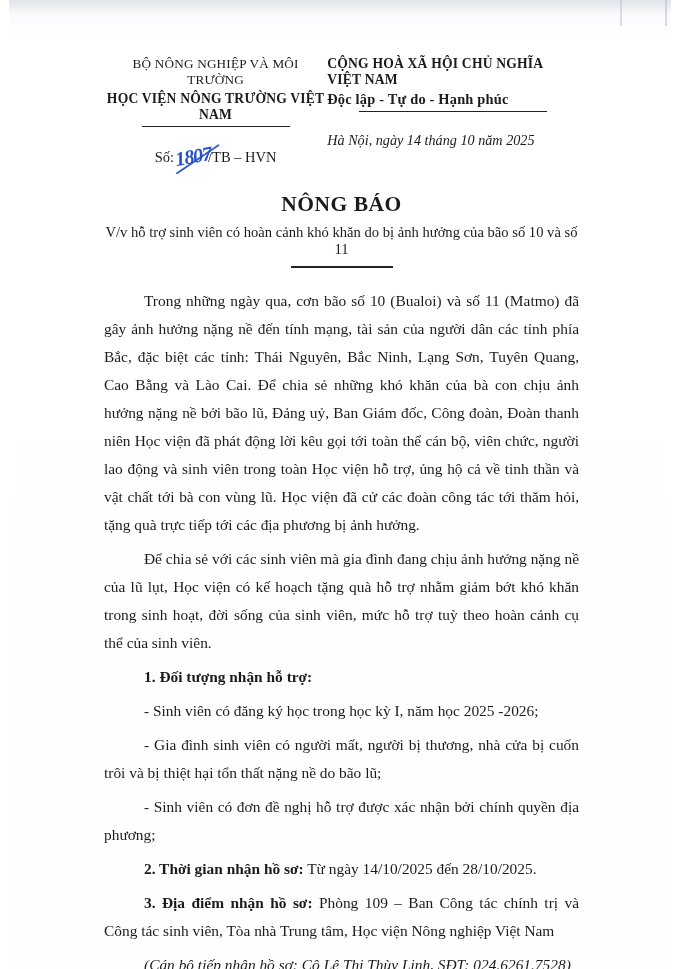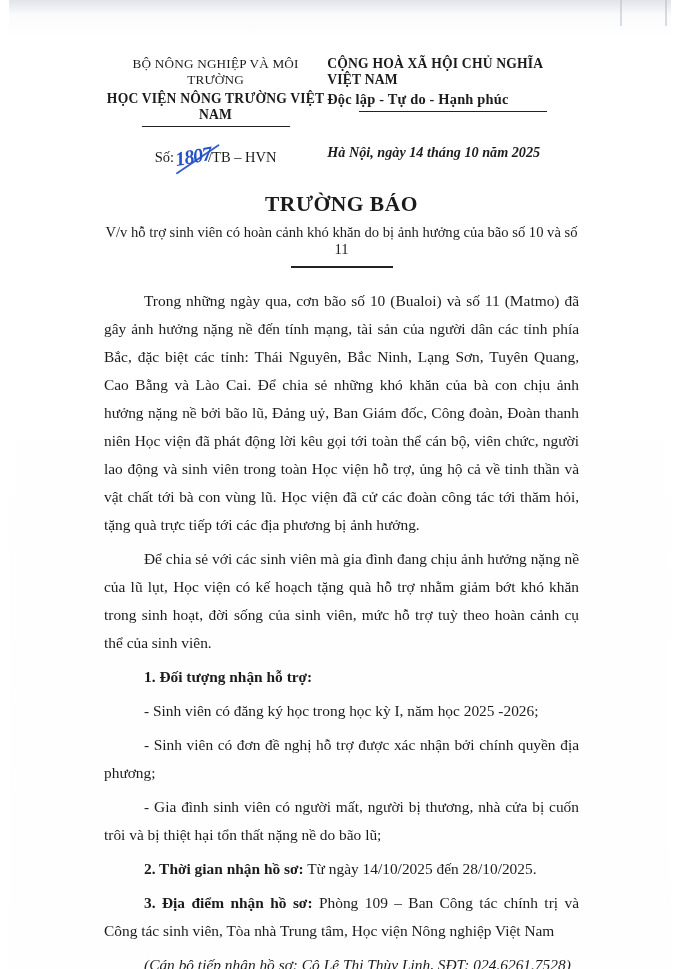--- a/index.html
+++ b/index.html
@@ -47,21 +47,21 @@
   .handwritten::after {
     content: "";
     position: absolute;
     left: -4px; top: 14px;
     width: 52px; height: 2px;
     background: #2350c8;
     transform: rotate(-24deg);
     border-radius: 2px;
     opacity: .9;
   }
-  .date-line { margin-top: 32px; font-size: 14.2px; font-weight: bold; font-style: italic; }
+  .date-line { margin-top: 20px; font-size: 14.2px; font-weight: normal; font-style: italic; }
 
   
   .title-block { text-align: center; margin-top: 25px; }
   .doc-title { font-size: 21.5px; font-weight: bold; letter-spacing: .5px; }
   .doc-subtitle { font-size: 14.6px; margin-top: 7px; }
   .subtitle-underline { width: 102px; height: 1.6px; background: #222; margin: 8px auto 0; }
 
   
   .body-text { margin-top: 19px; font-size: 15.4px; line-height: 28px; text-align: justify; }
   .body-text p { text-indent: 40px; margin-bottom: 6px; }
@@ -98,32 +98,32 @@
       </div>
       <div class="header-right">
         <div class="h-line2" style="margin-top:0">CỘNG HOÀ XÃ HỘI CHỦ NGHĨA VIỆT NAM</div>
         <div class="h-line2" style="font-size:14.4px">Độc lập - Tự do - Hạnh phúc</div>
         <div class="h-underline ul-right"></div>
         <div class="date-line">Hà Nội, ngày 14 tháng 10 năm 2025</div>
       </div>
     </div>
 
     <div class="title-block">
-      <div class="doc-title">TRƯỜNG BÁO</div>
+      <div class="doc-title">NÔNG BÁO</div>
       <div class="doc-subtitle">V/v hỗ trợ sinh viên có hoàn cảnh khó khăn do bị ảnh hưởng của bão số 10 và số 11</div>
       <div class="subtitle-underline"></div>
     </div>
 
     <div class="body-text">
       <p>Trong những ngày qua, cơn bão số 10 (Bualoi) và số 11 (Matmo) đã gây ảnh hưởng nặng nề đến tính mạng, tài sản của người dân các tỉnh phía Bắc, đặc biệt các tỉnh: Thái Nguyên, Bắc Ninh, Lạng Sơn, Tuyên Quang, Cao Bằng và Lào Cai. Để chia sẻ những khó khăn của bà con chịu ảnh hưởng nặng nề bởi bão lũ, Đảng uỷ, Ban Giám đốc, Công đoàn, Đoàn thanh niên Học viện đã phát động lời kêu gọi tới toàn thể cán bộ, viên chức, người lao động và sinh viên trong toàn Học viện hỗ trợ, ủng hộ cả về tinh thần và vật chất tới bà con vùng lũ. Học viện đã cử các đoàn công tác tới thăm hỏi, tặng quà trực tiếp tới các địa phương bị ảnh hưởng.</p>
       <p>Để chia sẻ với các sinh viên mà gia đình đang chịu ảnh hưởng nặng nề của lũ lụt, Học viện có kế hoạch tặng quà hỗ trợ nhằm giảm bớt khó khăn trong sinh hoạt, đời sống của sinh viên, mức hỗ trợ tuỳ theo hoàn cảnh cụ thể của sinh viên.</p>
       <p class="bold">1. Đối tượng nhận hỗ trợ:</p>
       <p>- Sinh viên có đăng ký học trong học kỳ I, năm học 2025 -2026;</p>
+      <p>- Gia đình sinh viên có người mất, người bị thương, nhà cửa bị cuốn trôi và bị thiệt hại tổn thất nặng nề do bão lũ;</p>
       <p>- Sinh viên có đơn đề nghị hỗ trợ được xác nhận bởi chính quyền địa phương;</p>
-      <p>- Gia đình sinh viên có người mất, người bị thương, nhà cửa bị cuốn trôi và bị thiệt hại tổn thất nặng nề do bão lũ;</p>
       <p><span class="bold">2. Thời gian nhận hồ sơ:</span> <span>Từ ngày 14/10/2025 đến 28/10/2025.</span></p>
       <p><span class="bold">3. Địa điểm nhận hồ sơ:</span> <span>Phòng 109 – Ban Công tác chính trị và Công tác sinh viên, Tòa nhà Trung tâm, Học viện Nông nghiệp Việt Nam</span></p>
       <p class="italic">(Cán bộ tiếp nhận hồ sơ: Cô Lê Thị Thùy Linh, SĐT: 024.6261.7528)</p>
       <p>Trân trọng thông báo!</p>
     </div>
   </div>
 
   <div class="footer">
 
     <div class="recipients">

